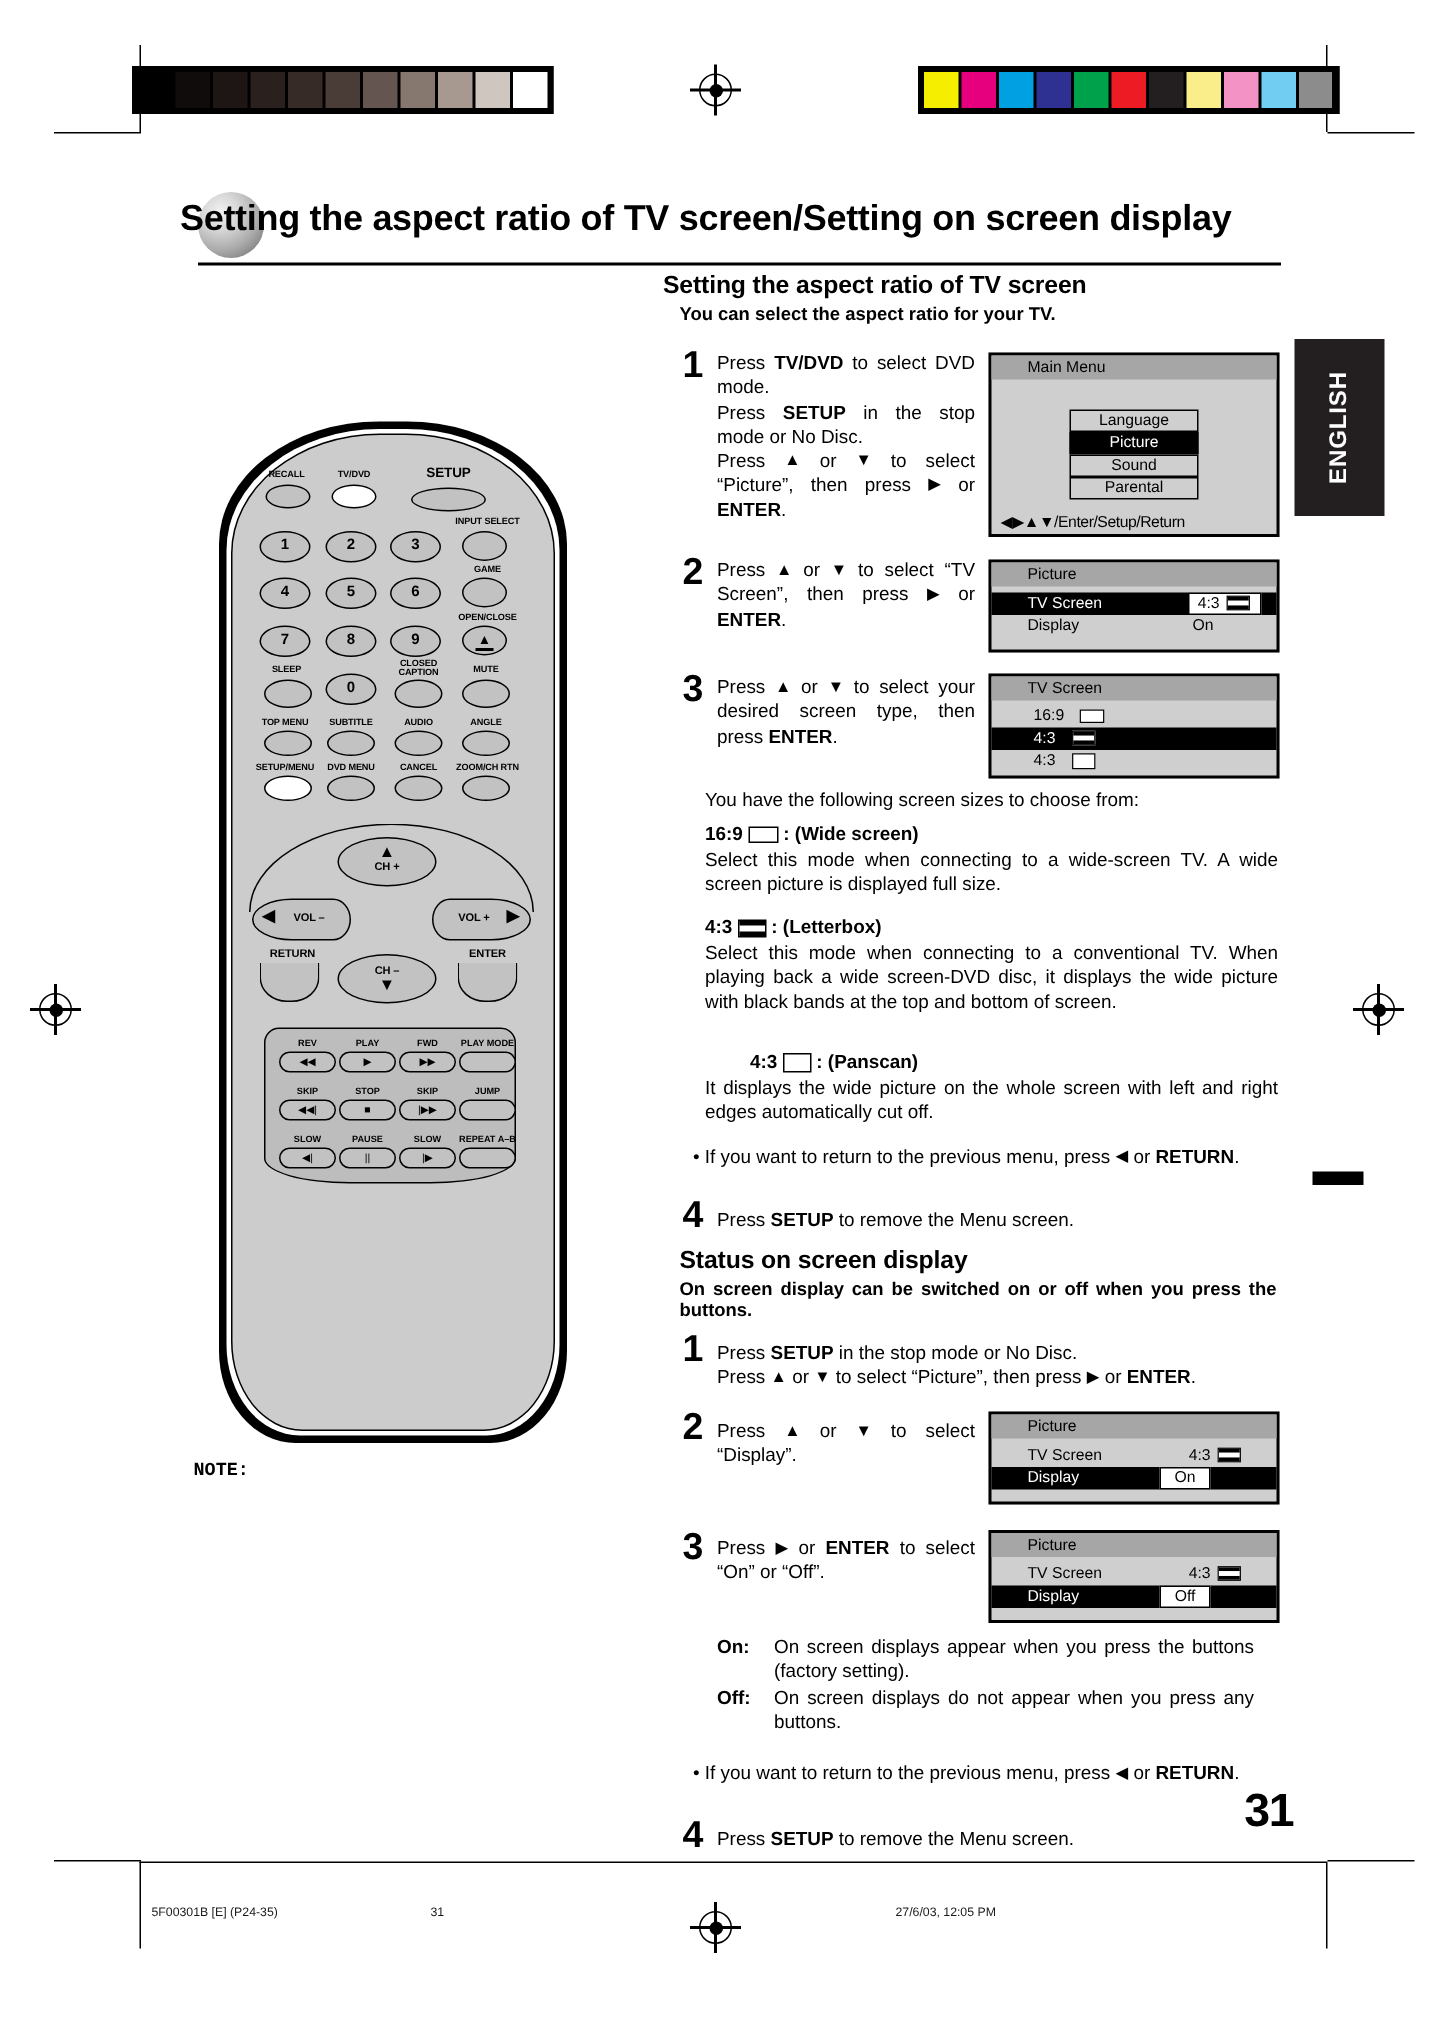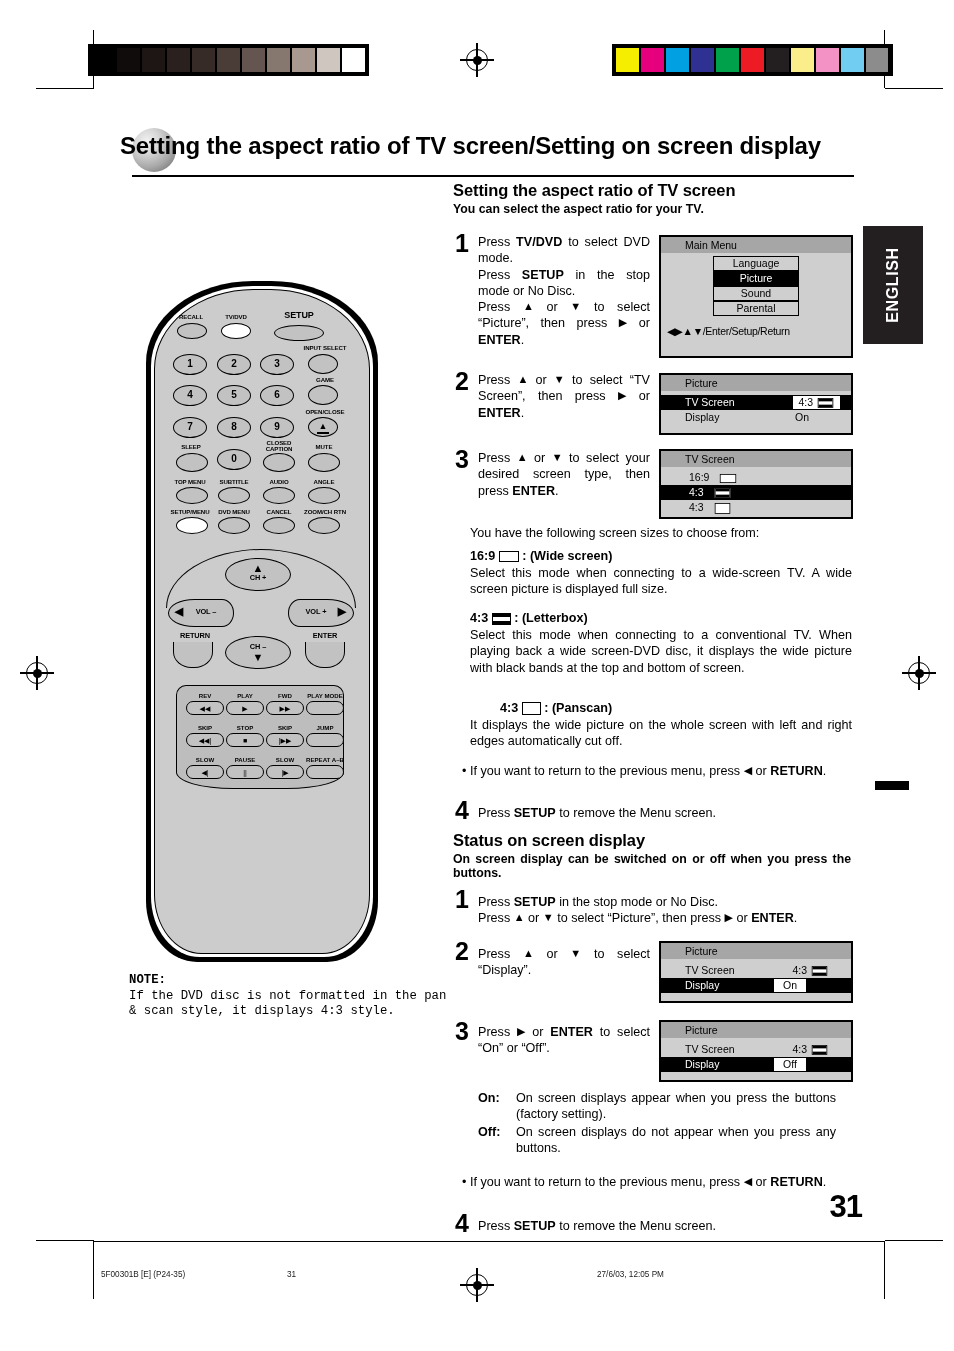--- a/index.html
+++ b/index.html
@@ -273,24 +273,23 @@
       <div class="pbtn" style="left: 50px; top: 80px; width: 38px; height: 14px;">||</div>
       <div class="plabel" style="left: 84px; top: 72px; width: 50px;">SLOW</div>
       <div class="pbtn" style="left: 90px; top: 80px; width: 38px; height: 14px;">|▶</div>
       <div class="plabel" style="left: 124px; top: 72px; width: 50px;">REPEAT A–B</div>
       <div class="pbtn" style="left: 130px; top: 80px; width: 38px; height: 14px;"></div>
     </div>
 </div>
 
 <div class="note" style="left:129px;top:973px;width:320px;font-family:Liberation Mono, monospace;">
   <b>NOTE:</b><br>
-  <span>If the DVD disc is not formatted in the pan &amp; scan style, it displays 4:3 style.</span>
-</div>
-
-<h2 class="sec" style="left:453px;top:181px;width:400px;">Setting the aspect ratio of TV screen</h2>
+</div>
+
+<h2 class="sec" style="left:442px;top:181px;width:400px;">Setting the aspect ratio of TV screen</h2>
 <p class="sub" style="left:453px;top:202px;width:400px;">You can select the aspect ratio for your TV.</p>
 
 <div class="stepnum" style="left:455px;top:231px;">1</div>
 <div class="steptext" style="left:478px;top:234px;width:172px;">Press <b>TV/DVD</b> to select DVD mode.<br>Press <b>SETUP</b> in the stop mode or No Disc.<br>Press <span class="arrow">▲</span> or <span class="arrow">▼</span> to select “Picture”, then press <span class="arrow">▶</span> or <b>ENTER</b>.</div>
 
 <div class="stepnum" style="left:455px;top:369px;">2</div>
 <div class="steptext" style="left:478px;top:372px;width:172px;">Press <span class="arrow">▲</span> or <span class="arrow">▼</span> to select “TV Screen”, then press <span class="arrow">▶</span> or <b>ENTER</b>.</div>
 
 <div class="stepnum" style="left:455px;top:447px;">3</div>
 <div class="steptext" style="left:478px;top:450px;width:172px;">Press <span class="arrow">▲</span> or <span class="arrow">▼</span> to select your desired screen type, then press <b>ENTER</b>.</div>
@@ -342,21 +341,21 @@
   <b style="display:inline-block;width:38px;">Off:</b><span style="display:inline-block;width:320px;vertical-align:top;">On screen displays do not appear when you press any buttons.</span>
 </div>
 
 <div class="bullet" style="left:462px;top:1174px;width:390px;">• If you want to return to the previous menu, press <span class="arrow">◀</span> or <b>RETURN</b>.</div>
 
 <div class="stepnum" style="left:455px;top:1211px;">4</div>
 <div class="steptext" style="left:478px;top:1218px;width:380px;">Press <b>SETUP</b> to remove the Menu screen.</div>
 
 <div class="osd" style="left:659px;top:235px;width:194px;height:123px;">
   <div class="osd-title">Main Menu</div>
-  <div style="padding-top:3px;">
+  <div style="padding-top:20px;">
     <div class="osd-item">Language</div>
     <div class="osd-item hl">Picture</div>
     <div class="osd-item">Sound</div>
     <div class="osd-item">Parental</div>
   </div>
   <div class="osd-foot" style="margin-top:6px;">◀▶▲▼/Enter/Setup/Return</div>
 </div>
 
 <div class="osd" style="left:659px;top:373px;width:194px;height:62px;">
   <div class="osd-title">Picture</div>

